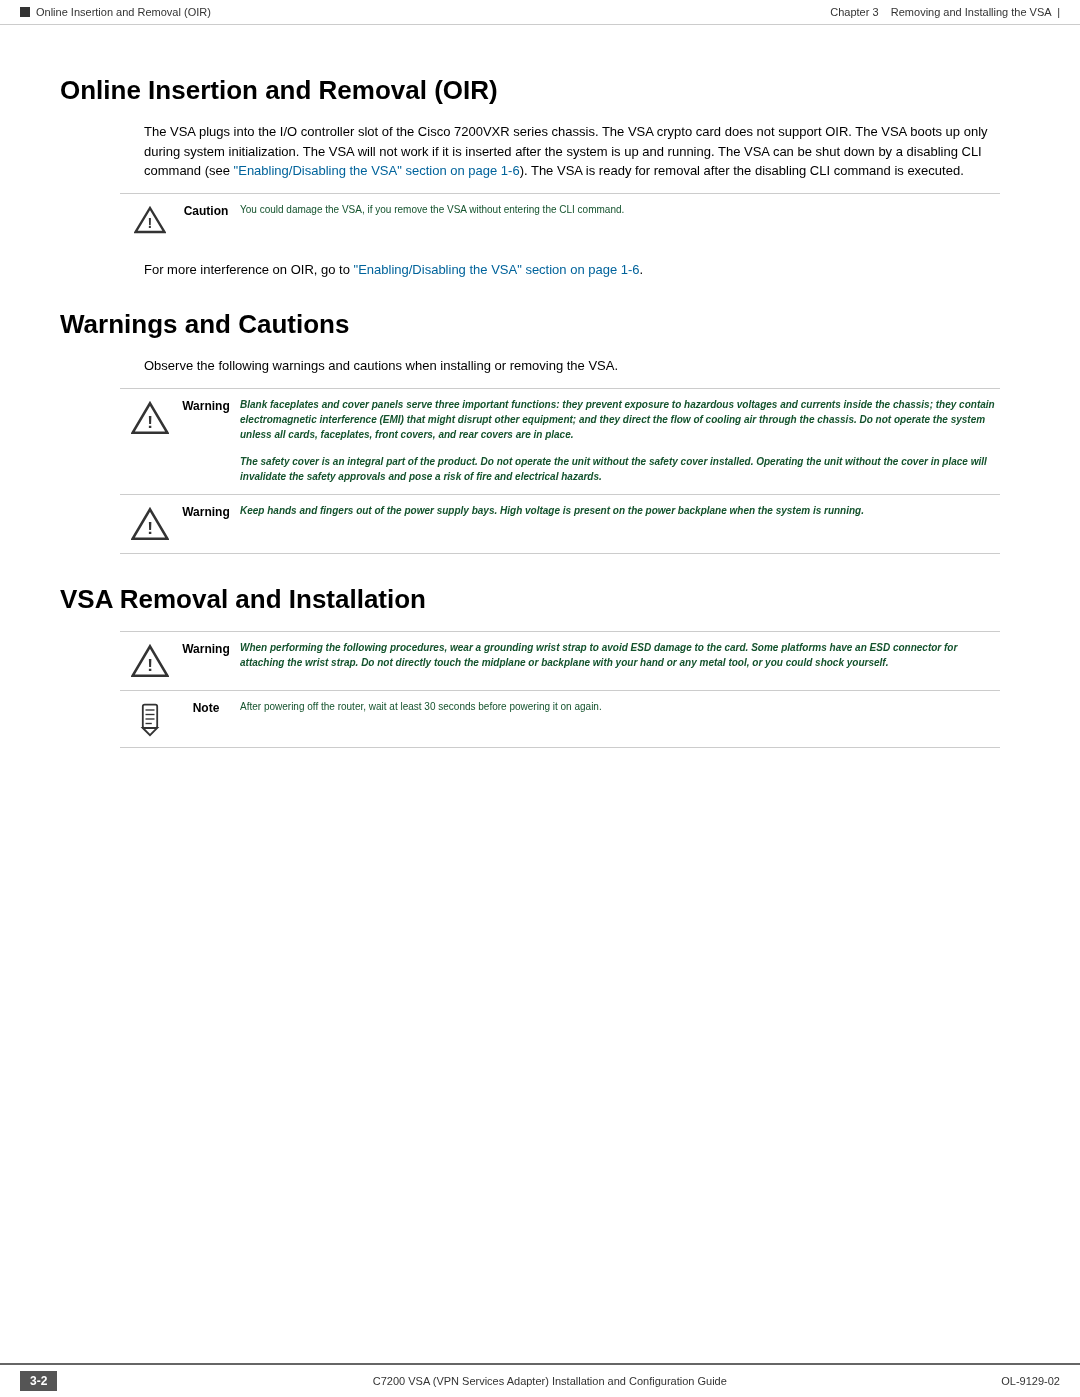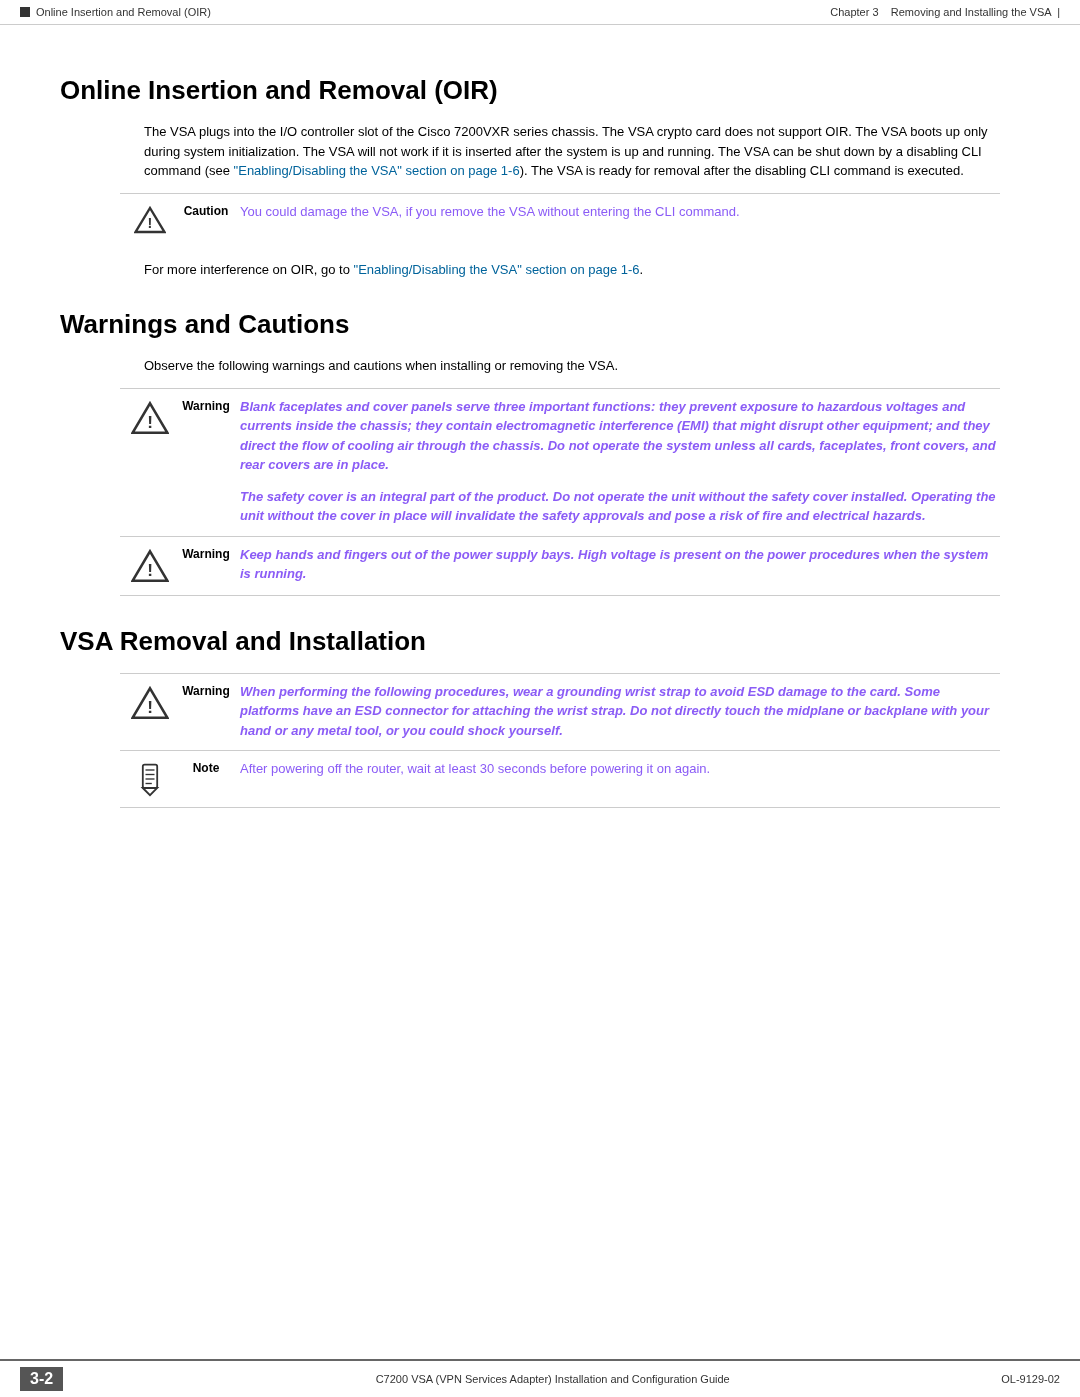--- a/index.html
+++ b/index.html
@@ -83,23 +83,23 @@
       min-width: 60px;
       font-weight: bold;
       font-size: 12px;
       padding-top: 2px;
       text-align: center;
       padding-right: 8px;
     }
 
     .notice-text-col {
       flex: 1;
-      font-size: 13px;
+      font-size: 10px;
       line-height: 1.5;
-      color: #8b5cf6;
+      color: #14532d;
     }
 
     
     .warning-triangle {
       width: 38px;
       height: 38px;
     }
 
     
     .note-icon {
@@ -139,21 +139,21 @@
       align-items: center;
       font-size: 11px;
       color: #333;
     }
 
     .footer-left {
       background: #555;
       color: #fff;
       padding: 3px 10px;
       font-weight: bold;
-      font-size: 16px;
+      font-size: 12px;
     }
 
     .footer-center {
       font-size: 11px;
       color: #333;
       text-align: right;
       margin-left: 41px;
     }
 
     .footer-right {
@@ -229,21 +229,21 @@
 
   <div class="notice-block last">
     <div class="notice-icon-col">
       <svg class="warning-triangle" viewBox="0 0 44 40">
         <polygon points="22,3 42,37 2,37" fill="none" stroke="#333" stroke-width="3"></polygon>
         <text x="22" y="32" text-anchor="middle" font-size="20" font-weight="bold" fill="#333">!</text>
       </svg>
     </div>
     <div class="notice-label-col">Warning</div>
     <div class="notice-text-col">
-      <p class="bold-text">Keep hands and fingers out of the power supply bays. High voltage is present on the power procedures when the system is running.</p>
+      <p class="bold-text">Keep hands and fingers out of the power supply bays. High voltage is present on the power backplane when the system is running.</p>
     </div>
   </div>
 
   <h1 class="section-title">VSA Removal and Installation</h1>
 
 
   <div class="notice-block">
     <div class="notice-icon-col">
       <svg class="warning-triangle" viewBox="0 0 44 40">
         <polygon points="22,3 42,37 2,37" fill="none" stroke="#333" stroke-width="3"></polygon>

